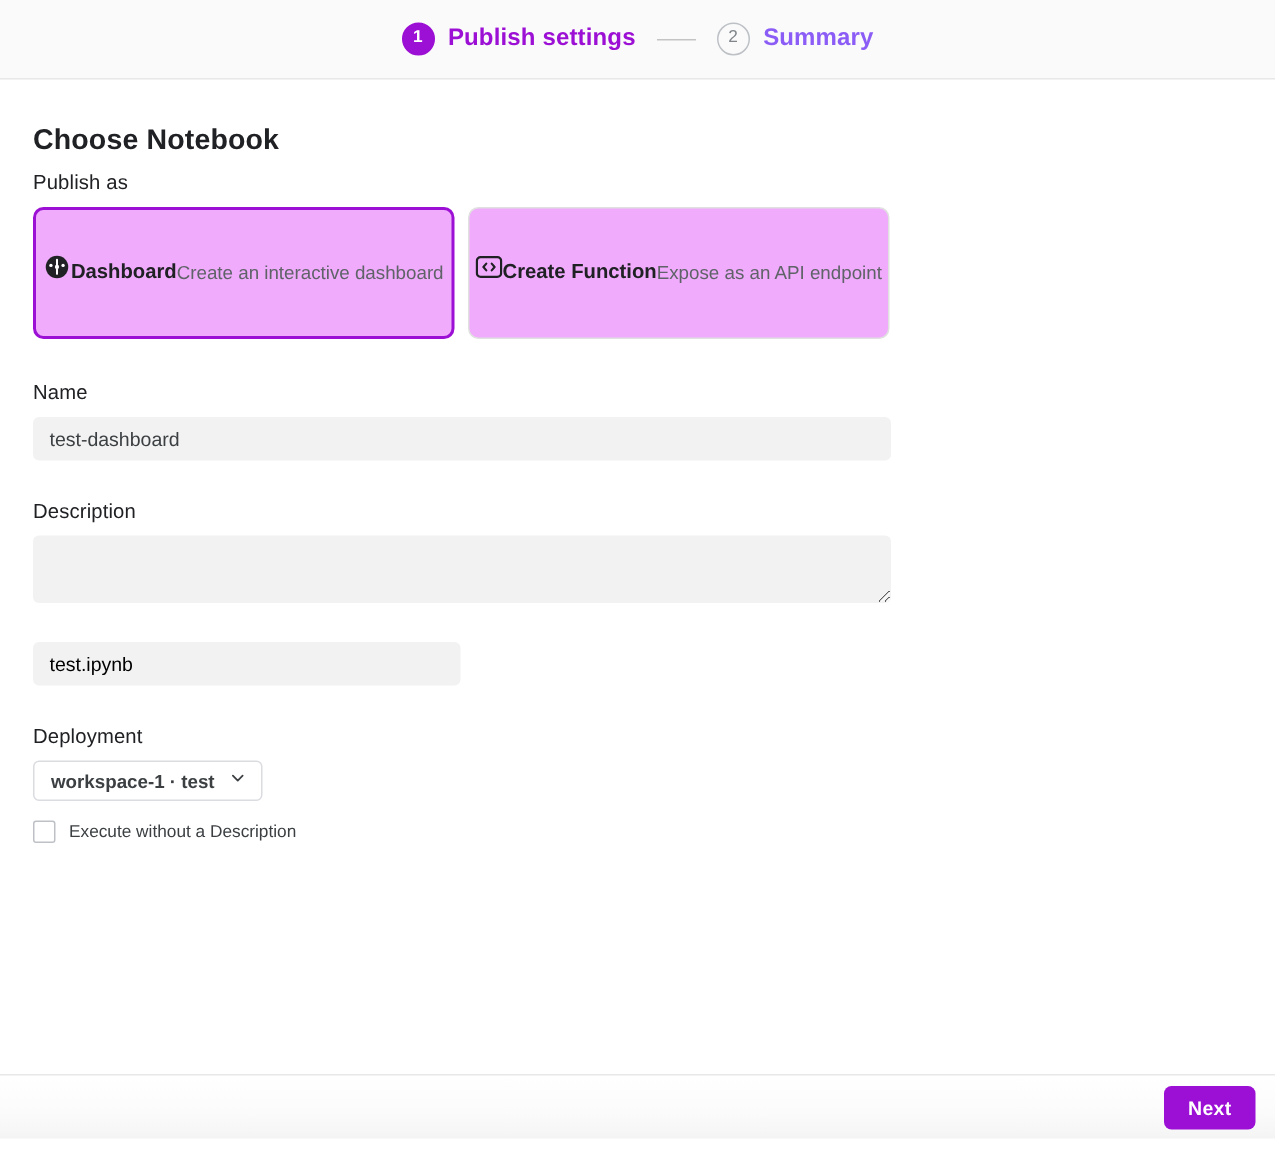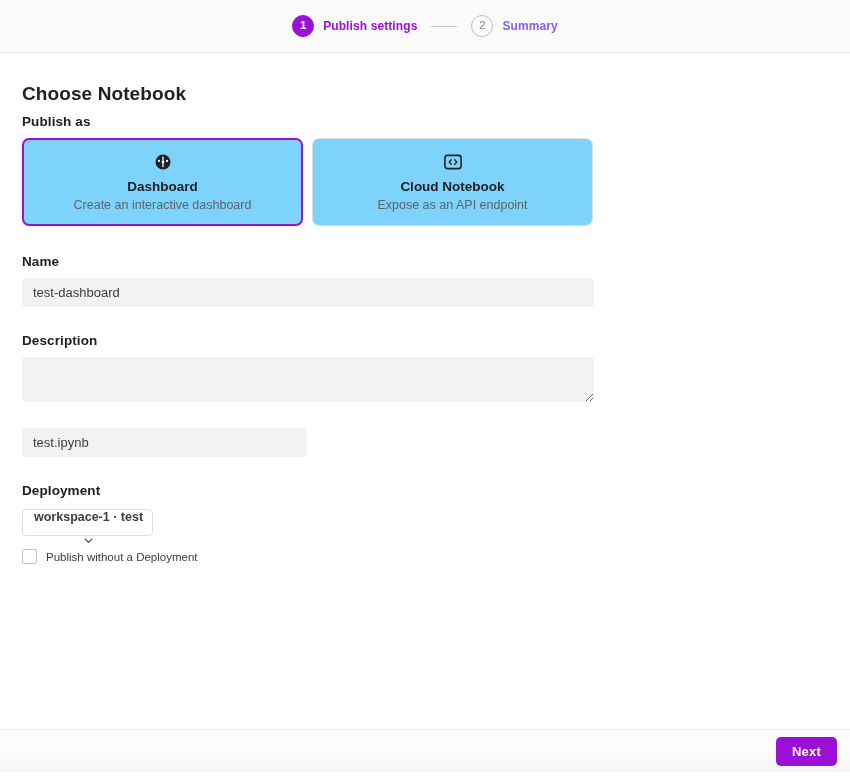--- a/index.html
+++ b/index.html
@@ -53,21 +53,21 @@
     color: #ffffff;
     border: 1px solid #9c0fd4;
   }
   .step-circle.inactive {
     background: transparent;
     color: #80868b;
     border: 1px solid #bdc1c6;
     font-weight: normal;
   }
   .step-label {
-    font-size: 12px;
+    font-size: 16px;
     font-weight: bold;
     letter-spacing: 0.1px;
   }
   .step-label.active { color: #9c0fd4; }
   .step-label.inactive { color: #8b5cf6; font-weight: bold; }
   .step-connector {
     width: 26px;
     height: 1px;
     background: #c4c4c4;
     margin: 0 14px;
@@ -88,39 +88,39 @@
     letter-spacing: 0.1px;
   }
   .page-subtitle {
     font-size: 13.5px;
     color: #5f6368;
     margin: 0 0 34px 0;
   }
 
   .field-label {
     font-size: 13.5px;
-    font-weight: bold;
+    font-weight: normal;
     color: #202124;
     margin-bottom: 9px;
     letter-spacing: 0.1px;
   }
 
   
   .cards-row {
     display: flex;
     gap: 9px;
     margin-bottom: 28px;
   }
   .publish-card {
     width: 281px;
     height: 88px;
     border-radius: 7px;
-    background: #7dd3fc;
-    display: flex;
-    flex-direction: column;
+    background: #f0abfc;
+    display: flex;
+    flex-direction: row;
     align-items: center;
     justify-content: center;
     box-sizing: border-box;
     cursor: pointer;
   }
   .publish-card.selected {
     border: 2px solid #9c0fd4;
   }
   .publish-card.unselected {
     border: 1px solid #e0e0e0;
@@ -154,21 +154,21 @@
     box-sizing: border-box;
     font-family: "Liberation Sans", sans-serif;
     font-size: 13px;
     color: #3c4043;
     outline: none;
     display: block;
     margin-bottom: 26px;
   }
   .text-input.readonly {
     width: 285px;
-    color: #404040;
+    color: #000000;
   }
   .textarea-input {
     width: 572px;
     height: 45px;
     background: #f2f2f2;
     border: none;
     border-radius: 4px;
     padding: 8px 11px;
     box-sizing: border-box;
     font-family: "Liberation Sans", sans-serif;
@@ -186,21 +186,20 @@
     align-items: center;
     gap: 9px;
     height: 27px;
     padding: 0 9px 0 11px;
     border: 1px solid #dadce0;
     border-radius: 4px;
     background: #ffffff;
     box-sizing: border-box;
     cursor: pointer;
     margin-bottom: 13px;
-    flex-direction: column;
   }
   .select-value {
     font-size: 12.5px;
     font-weight: bold;
     color: #3c4043;
     white-space: nowrap;
   }
 
   
   .checkbox-row {
@@ -220,21 +219,21 @@
   }
   .checkbox-label {
     font-size: 11.5px;
     color: #3c4043;
   }
 
   
   .footer {
     position: absolute;
     left: 0;
-    bottom: 4px;
+    bottom: 17px;
     width: 850px;
     height: 43px;
     border-top: 1px solid #e8e8e8;
     background: linear-gradient(to bottom, #ffffff 0%, #fbfbfb 60%, #f4f4f4 100%);
     display: flex;
     align-items: center;
     justify-content: flex-end;
     padding-right: 13px;
     box-sizing: border-box;
   }
@@ -296,21 +295,21 @@
     </div>
 
     <div class="publish-card unselected">
       <div class="card-icon">
         <svg width="18" height="16" viewBox="0 0 24 20" aria-hidden="true">
           <rect x="1.2" y="1.2" width="21.6" height="17.6" rx="3.4" fill="none" stroke="#202124" stroke-width="2.1"></rect>
           <path d="M9.6 7.0 L7.0 10.0 L9.6 13.0" fill="none" stroke="#202124" stroke-width="1.9" stroke-linecap="round" stroke-linejoin="round"></path>
           <path d="M14.4 7.0 L17.0 10.0 L14.4 13.0" fill="none" stroke="#202124" stroke-width="1.9" stroke-linecap="round" stroke-linejoin="round"></path>
         </svg>
       </div>
-      <div class="card-title">Cloud Notebook</div>
+      <div class="card-title">Create Function</div>
       <div class="card-desc">Expose as an API endpoint</div>
     </div>
 
   </div>
 
   
   <div class="field-label">Name</div>
   <input class="text-input" type="text" value="test-dashboard" style="">
 
   
@@ -326,20 +325,20 @@
     <span class="select-value">workspace-1  ·  test</span>
     <span>
       <svg width="13" height="13" viewBox="0 0 24 24" aria-hidden="true">
         <path d="M6 9.5 L12 15.5 L18 9.5" fill="none" stroke="#3c4043" stroke-width="2.2" stroke-linecap="round" stroke-linejoin="round"></path>
       </svg>
     </span>
   </div>
 
   <div class="checkbox-row">
     <div class="checkbox-box"></div>
-    <span class="checkbox-label">Publish without a Deployment</span>
+    <span class="checkbox-label">Execute without a Description</span>
   </div>
 
 </div>
 
 <div class="footer">
   <button class="next-button">Next</button>
 </div>
 
 </body></html>

